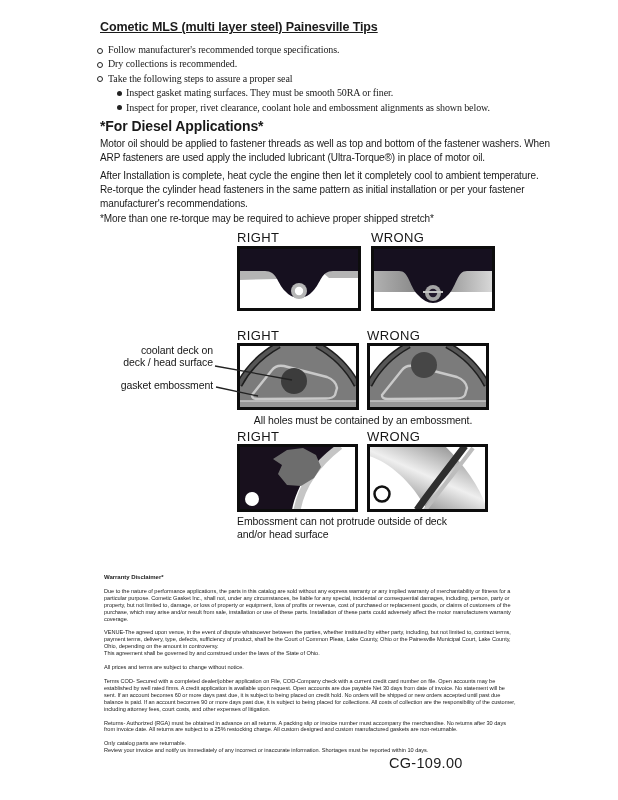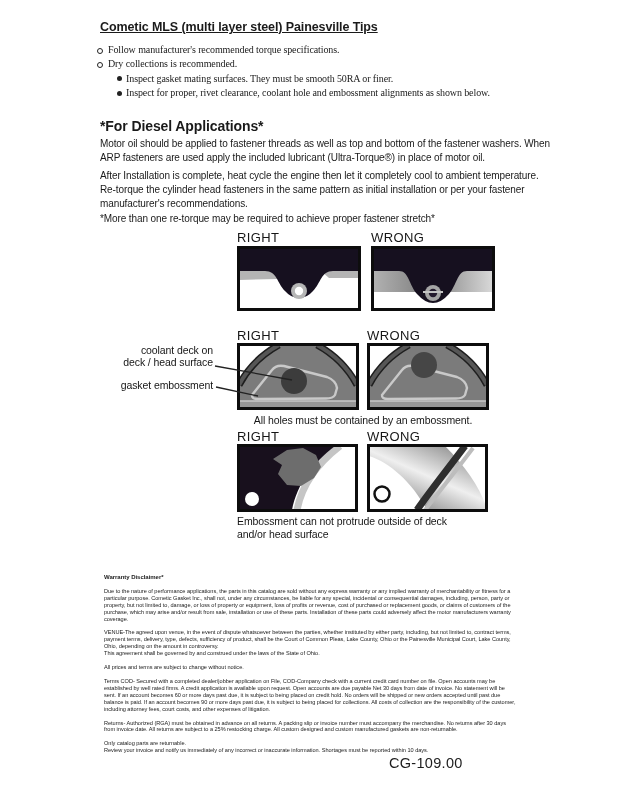--- a/index.html
+++ b/index.html
@@ -52,34 +52,38 @@
 
   <div class="abs bullets">
     <div class="b1">
         <span class="mk"></span>
         <span>Follow manufacturer's recommended torque specifications.</span>
       </div>
     <div class="b1">
         <span class="mk"></span>
         <span>Dry collections is recommended.</span>
       </div>
+    <div class="b1">
+        <span class="mk"></span>
+        <span>Take the following steps to assure a proper seal</span>
+      </div>
     <div class="b2">
         <span class="mk"></span>
         <span>Inspect gasket mating surfaces.  They must be smooth 50RA or finer.</span>
       </div>
     <div class="b2">
         <span class="mk"></span>
         <span>Inspect for proper, rivet clearance, coolant hole and embossment alignments as shown below.</span>
       </div>
   </div>
 
   <div class="abs h2">*For Diesel Applications*</div>
   <div class="abs para p1">Motor oil should be applied to fastener threads as well as top and bottom of the fastener washers. When ARP fasteners are used apply the included lubricant (Ultra-Torque®) in place of motor oil.</div>
   <div class="abs para p2">After Installation is complete, heat cycle the engine then let it completely cool to ambient temperature. Re-torque the cylinder head fasteners in the same pattern as initial installation or per your fastener manufacturer's recommendations.</div>
-  <div class="abs para pnote">*More than one re-torque may be required to achieve proper fastener stretch*</div>
+  <div class="abs para pnote">*More than one re-torque may be required to achieve proper shipped stretch*</div>
 
   <div class="abs hdr r1L">RIGHT</div>
   <div class="abs hdr r1R">WRONG</div>
 
   <svg class="abs panel pan-r1L" width="124" height="65" viewBox="0 0 124 65">
     <rect width="124" height="65" fill="#ffffff"></rect>
     <polygon points="2,25 48,25 40,33 2,34" fill="#b4b4b4"></polygon>
     <polygon points="122,25 84,25 92,32 122,32" fill="#b4b4b4"></polygon>
     <path d="M2,2 H122 V25 H96 C84,25 84,37 76,45 Q70,52 62,52 Q54,52 48,45 C40,37 40,25 28,25 H2 Z" fill="#16101f"></path>
     <circle cx="62" cy="45" r="8" fill="#b6b6b6"></circle>

